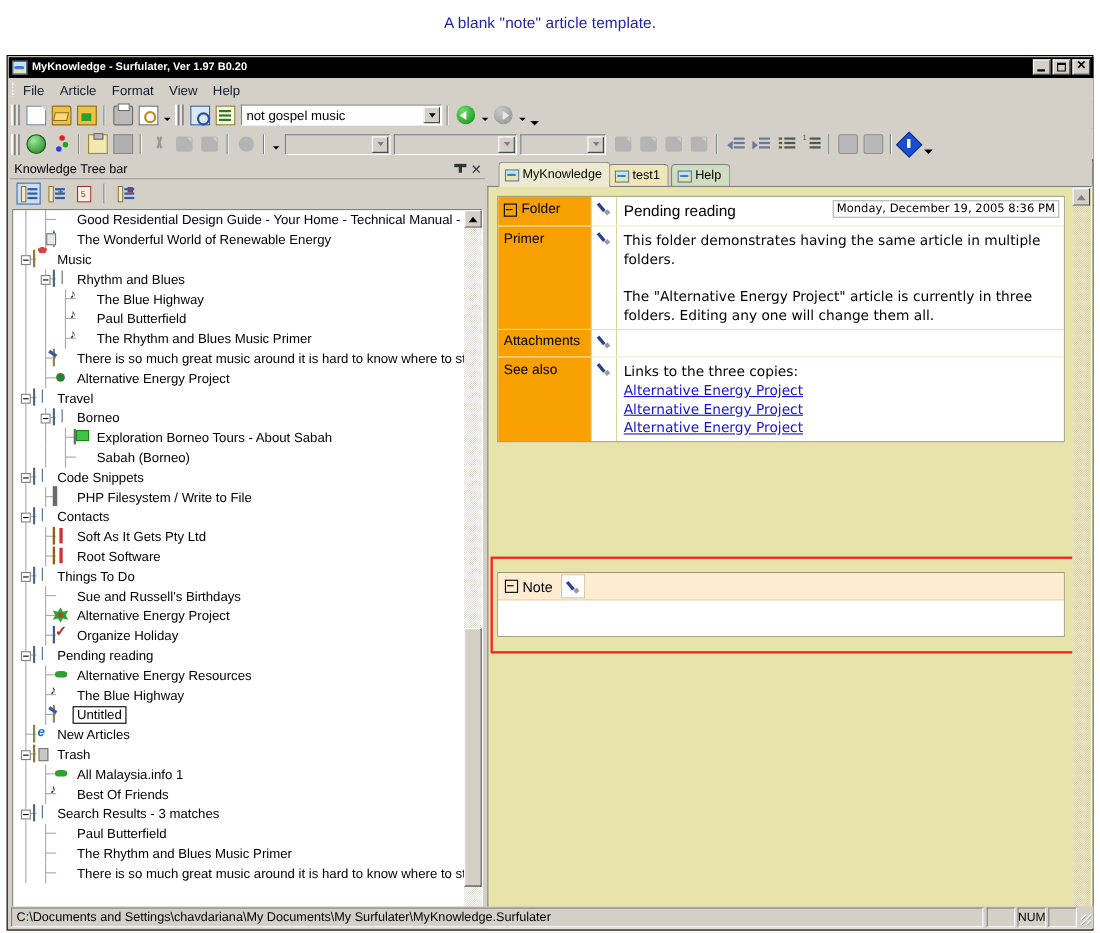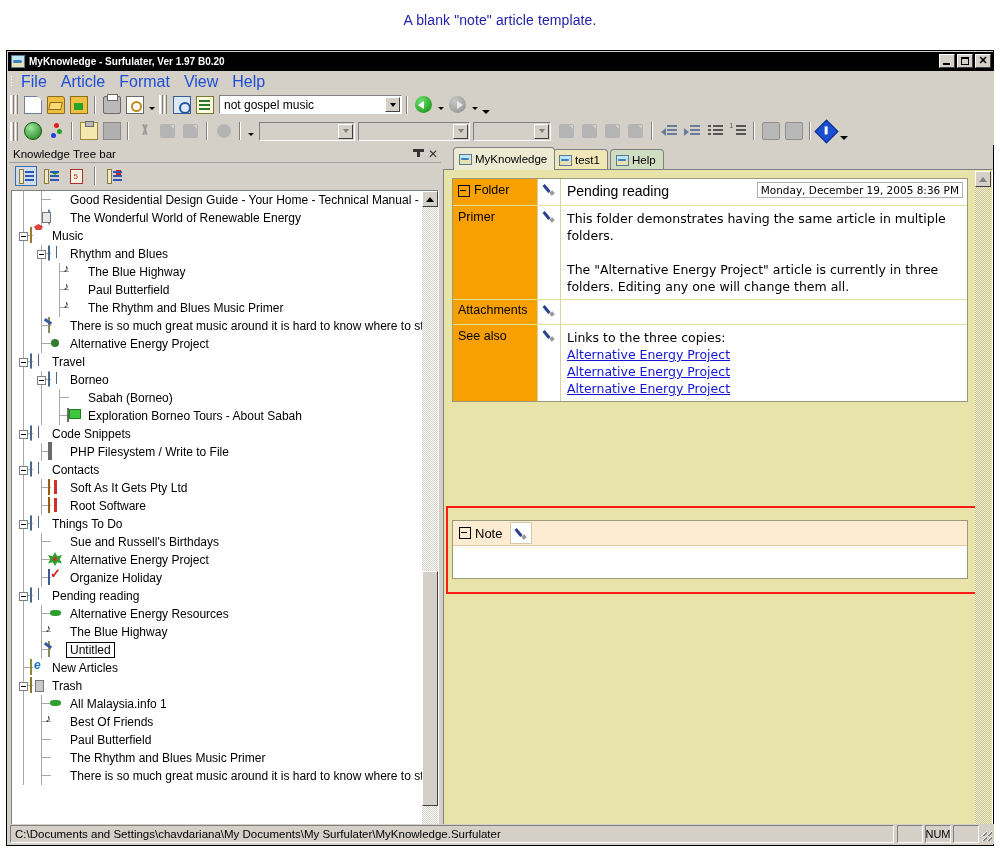--- a/index.html
+++ b/index.html
@@ -51,21 +51,21 @@
     position:absolute;left:1px;top:20px;width:986px;height:21px;
     background:#d4d0c8;display:flex;align-items:center;padding-left:6px;
     box-sizing:border-box;border-bottom:0;
   }
   .menubar:before{
     content:"";position:absolute;left:2px;top:4px;width:3px;height:13px;
     background-image:radial-gradient(#fff 40%,transparent 41%);
     background-size:3px 3px;opacity:.9;
   }
   .menu-item{
-    padding:2px 7px;font-size:16px;color:#1d4ed8;cursor:default;text-align:right;
+    padding:2px 7px;font-size:12px;color:#0f172a;cursor:default;text-align:right;
   }
 
   
   .toolbar{
     position:absolute;left:1px;width:986px;height:25px;background:#d4d0c8;
     display:flex;align-items:center;box-sizing:border-box;
   }
   .tb1{top:41px;}
   .tb2{top:66px;height:28px;}
   .grip{
@@ -659,34 +659,34 @@
             <span class="tico"><span class="ico-book"></span></span>
             <span class="lbl">Borneo</span>
           </div>
           <div class="trow">
             <div class="tw" style="width: 54px;">
               <div class="vline" style="left: 11px;"></div>
               <div class="vline" style="left: 29px;"></div>
               <div class="vline" style="left: 47px;"></div>
               <div class="hline" style="left: 47px; width: 10px;"></div>
             </div>
+            <span class="tico"><span class="ico-flag"></span></span>
+            <span class="lbl">Exploration Borneo Tours - About Sabah</span>
+          </div>
+          <div class="trow">
+            <div class="tw" style="width: 54px;">
+              <div class="vline" style="left: 11px;"></div>
+              <div class="vline" style="left: 29px;"></div>
+              <div class="vline" style="left: 47px;"></div>
+              <div class="hline" style="left: 47px; width: 10px;"></div>
+            </div>
             <span class="tico"><span class="ico-dot"></span></span>
             <span class="lbl">Sabah (Borneo)</span>
           </div>
           <div class="trow">
-            <div class="tw" style="width: 54px;">
-              <div class="vline" style="left: 11px;"></div>
-              <div class="vline" style="left: 29px;"></div>
-              <div class="vline" style="left: 47px;"></div>
-              <div class="hline" style="left: 47px; width: 10px;"></div>
-            </div>
-            <span class="tico"><span class="ico-flag"></span></span>
-            <span class="lbl">Exploration Borneo Tours - About Sabah</span>
-          </div>
-          <div class="trow">
             <div class="tw" style="width: 18px;">
               <div class="vline" style="left: 11px;"></div>
               <div class="hline" style="left: 11px; width: 10px;"></div>
               <div class="expander" style="left: 7px;"></div>
             </div>
             <span class="tico"><span class="ico-book"></span></span>
             <span class="lbl">Code Snippets</span>
           </div>
           <div class="trow">
             <div class="tw" style="width: 36px;">
@@ -823,20 +823,29 @@
             <span class="lbl">All Malaysia.info 1</span>
           </div>
           <div class="trow">
             <div class="tw" style="width: 36px;">
               <div class="vline" style="left: 11px;"></div>
               <div class="vline" style="left: 29px;"></div>
               <div class="hline" style="left: 29px; width: 10px;"></div>
             </div>
             <span class="tico"><span class="ico-music"></span></span>
             <span class="lbl">Best Of Friends</span>
+          </div>
+          <div class="trow">
+            <div class="tw" style="width: 18px;">
+              <div class="vline" style="left: 11px;"></div>
+              <div class="hline" style="left: 11px; width: 10px;"></div>
+              <div class="expander" style="left: 7px;"></div>
+            </div>
+            <span class="tico"><span class="ico-book"></span></span>
+            <span class="lbl">Search Results - 3 matches</span>
           </div>
           <div class="trow">
             <div class="tw" style="width: 36px;">
               <div class="vline" style="left: 11px;"></div>
               <div class="vline" style="left: 29px;"></div>
               <div class="hline" style="left: 29px; width: 10px;"></div>
             </div>
             <span class="tico"><span class="ico-star"></span></span>
             <span class="lbl">Paul Butterfield</span>
           </div>

